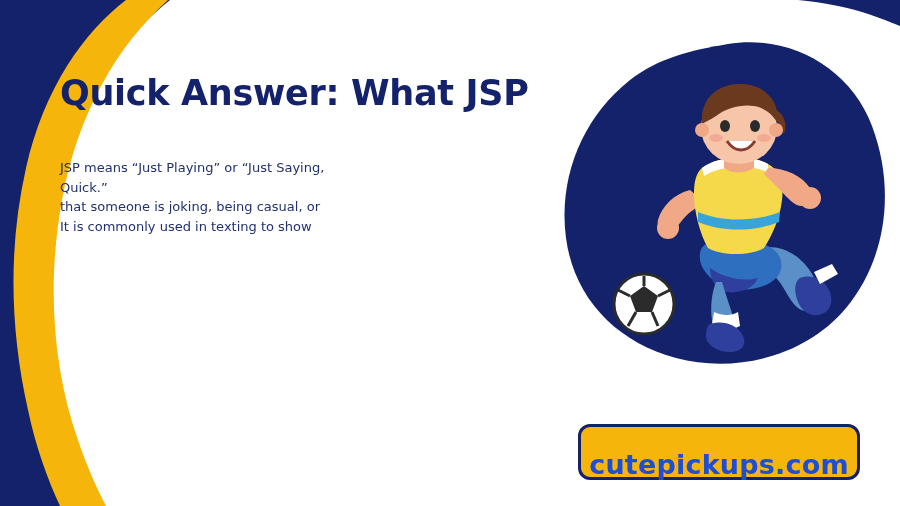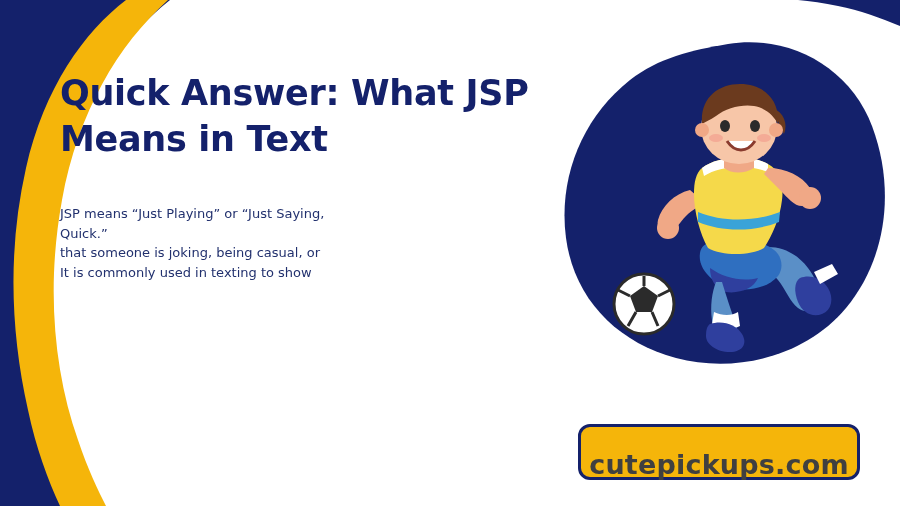--- a/index.html
+++ b/index.html
@@ -90,21 +90,21 @@
     border-radius: 12px;
     box-sizing: border-box;
     display: flex;
     align-items: center;
     justify-content: center;
   }
   .badge-text {
     font-family: "DejaVu Sans", sans-serif;
     font-weight: bold;
     font-size: 27px;
-    color: #404040;
+    color: #1d4ed8;
     letter-spacing: 0.2px;
     margin-top: 24px;
   }
 </style>
 </head>
 <body>
 
 <div class="card">
 
   <svg class="deco-svg" viewBox="0 0 900 506">
@@ -114,21 +114,20 @@
     <path d="M168,0 C118,45 78,112 62,200 C46,288 54,372 78,440 C88,470 98,490 106,506 L60,506 C48,480 36,448 28,410 C10,330 8,248 26,168 C44,88 84,32 126,0 Z" fill="#f5b50a"></path>
 
     <path d="M0,150 C14,110 36,70 64,40 C40,84 26,130 20,180 C12,250 18,330 34,392 C44,432 56,472 68,506 L0,506 Z" fill="#ffffff" opacity="0"></path>
 
     <path d="M900,0 L900,26 C880,18 860,10 838,6 C824,3 810,1 798,0 Z" fill="#14216b"></path>
   </svg>
 
   <div class="text-col">
     <h1 class="headline">
       <span>Quick Answer: What JSP</span><br>
-      <span>Means in Text</span>
     </h1>
     <p class="body-copy">
       <span class="ln">JSP means “Just Playing” or “Just Saying,</span>
       <span class="ln">Quick.”</span>
       <span class="ln">that someone is joking, being casual, or</span>
       <span class="ln">It is commonly used in texting to show</span>
     </p>
   </div>
 
   <div class="blob-wrap">

